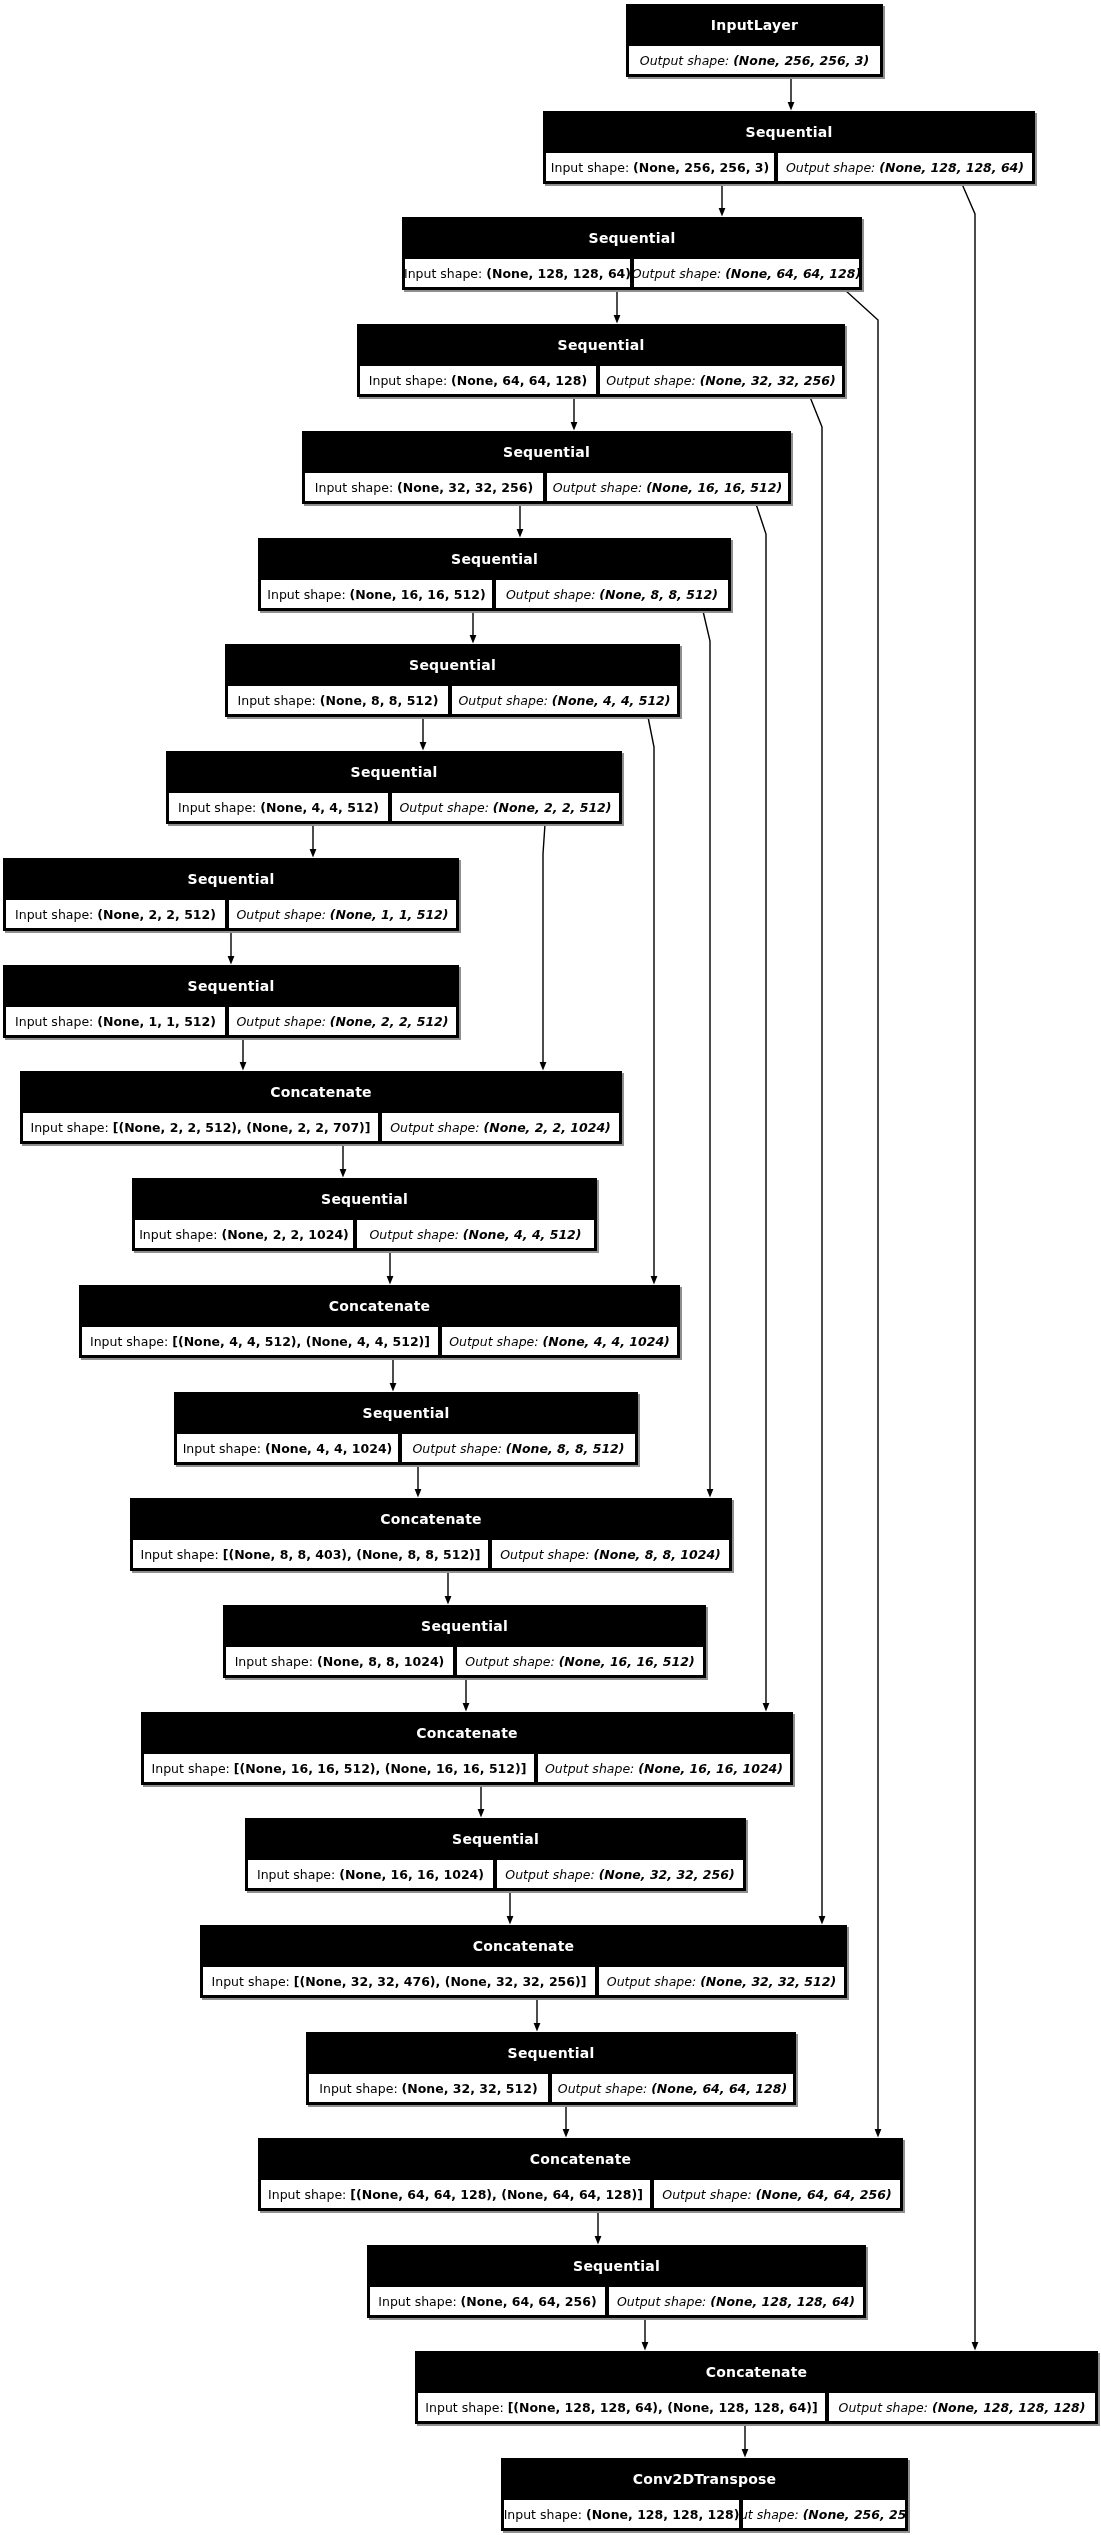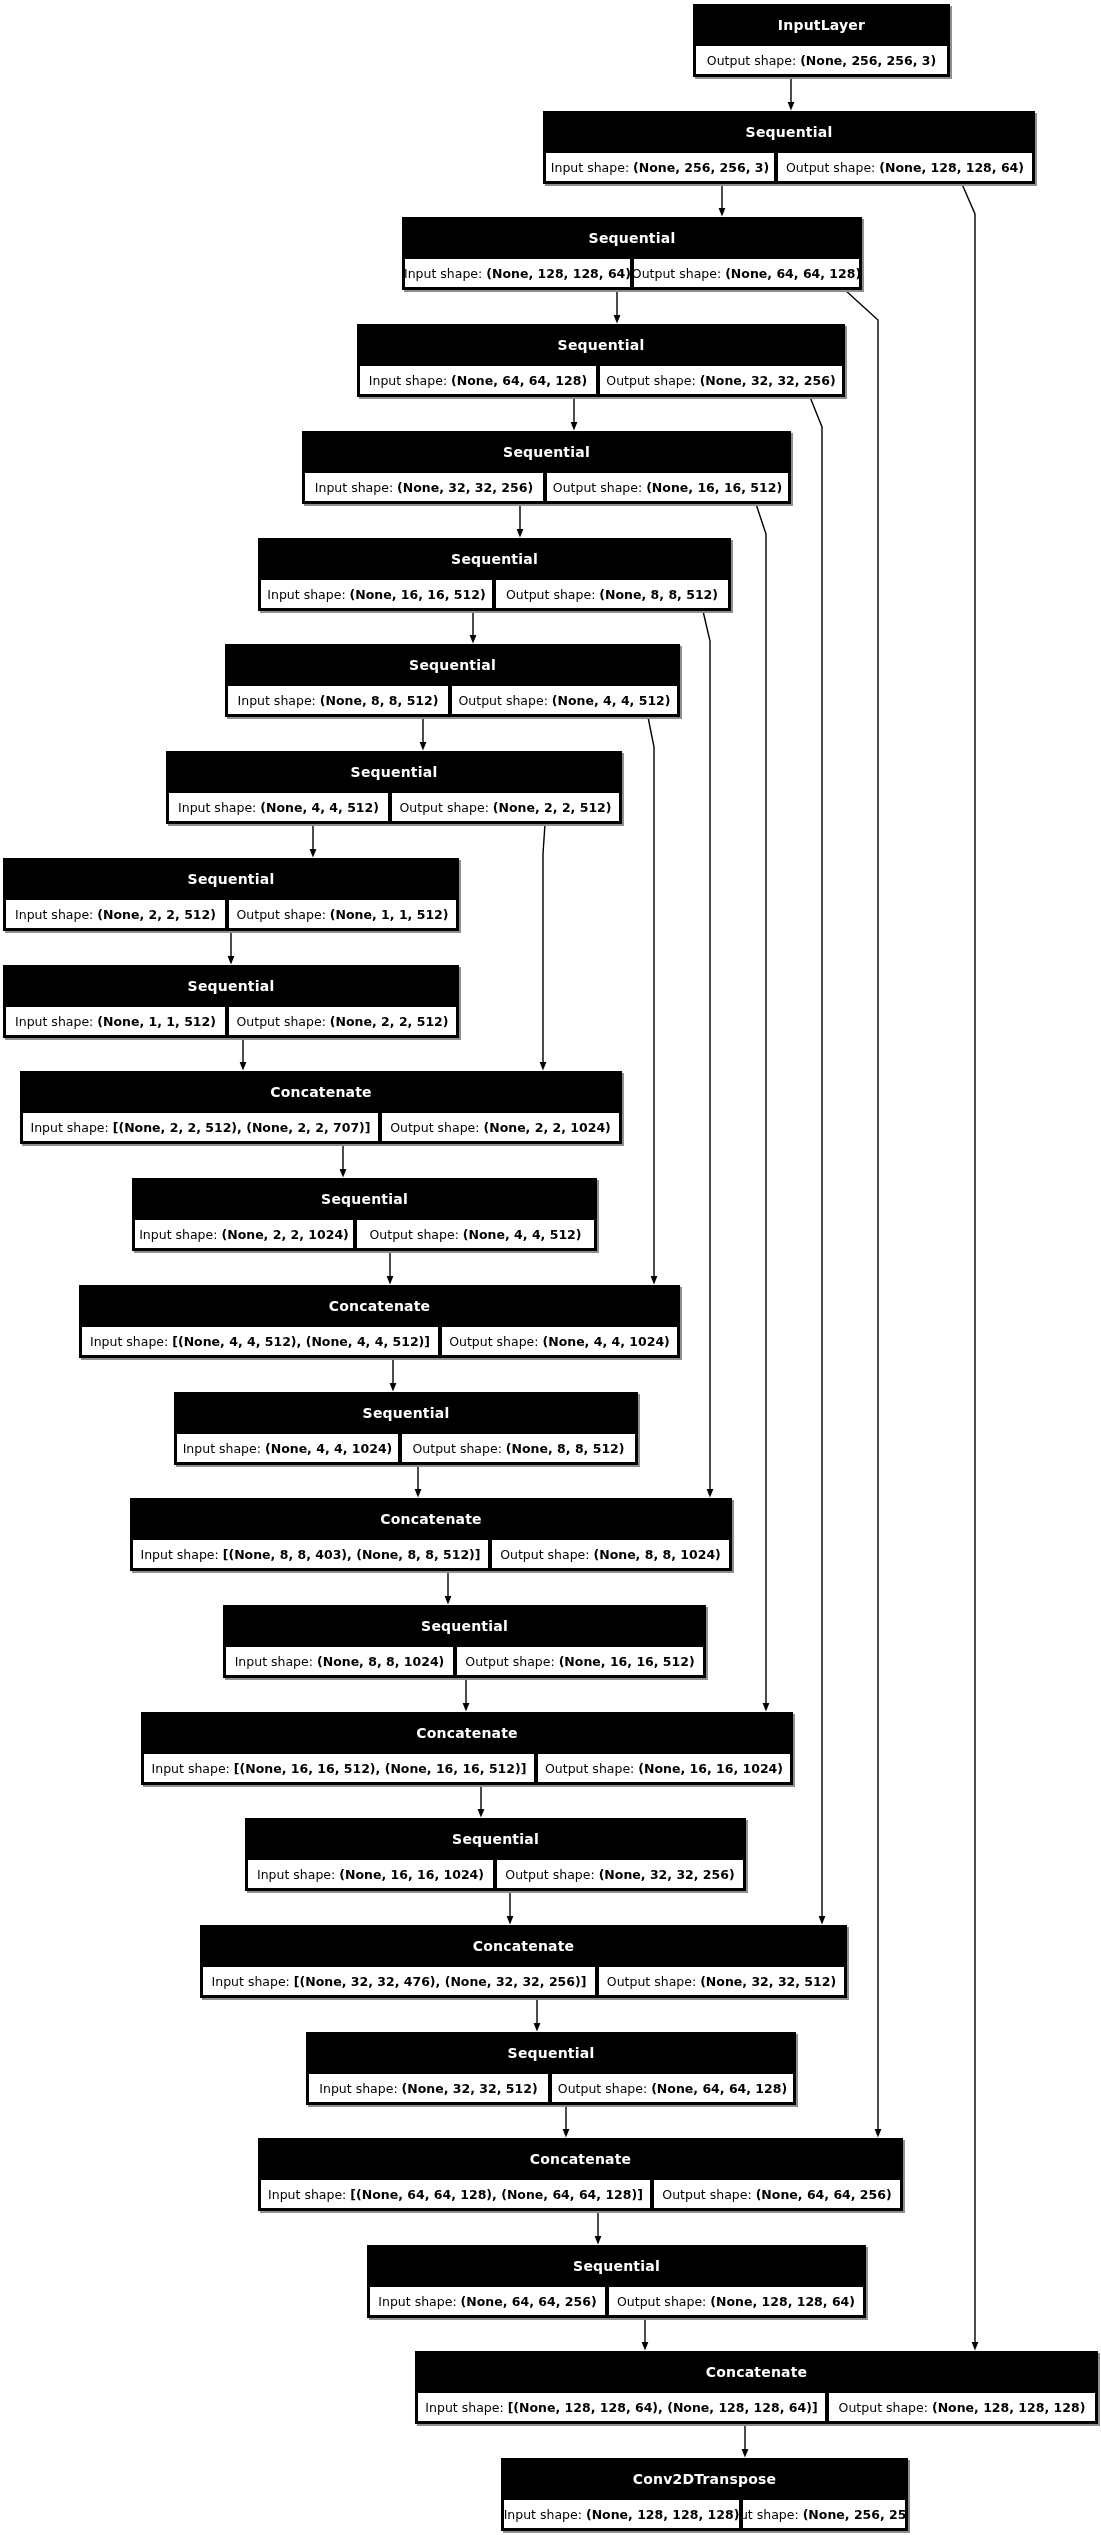--- a/index.html
+++ b/index.html
@@ -33,21 +33,21 @@
   .cell{
     background:#ffffff;
     border:1px solid #000000;
     box-sizing:border-box;
     display:flex;align-items:center;justify-content:center;
     font-size:12.5px;color:#000000;
     white-space:nowrap;overflow:hidden;
     padding:0 2px;
   }
   .cell .shape{font-weight:bold;margin-left:4px;}
-  .cell.grow{flex:1 1 auto;}
+  .cell.grow{flex:1 1 auto;font-style:italic;}
 </style>
 </head>
 <body>
 
 <div id="canvas">
   <svg id="edges" xmlns="http://www.w3.org/2000/svg">
       <g>
         <path d="M 791 77 L 791 103" stroke="#000000" stroke-width="1.4" fill="none"></path>
         <polygon points="787.6,102 794.4,102 791,110.5" fill="#000000"></polygon>
       </g>
@@ -162,21 +162,21 @@
       <g>
         <path d="M 845 290 L 878 320 L 878 2130" stroke="#000000" stroke-width="1.4" fill="none"></path>
         <polygon points="874.6,2129 881.4,2129 878,2137.5" fill="#000000"></polygon>
       </g>
       <g>
         <path d="M 962 184 L 975 214 L 975 2343" stroke="#000000" stroke-width="1.4" fill="none"></path>
         <polygon points="971.6,2342 978.4,2342 975,2350.5" fill="#000000"></polygon>
       </g>
     </svg>
   <div id="nodes">
-      <div class="node" style="left: 693px; top: 4px; width: 257px;">
+      <div class="node" style="left: 626px; top: 4px; width: 257px;">
         <div class="title">InputLayer</div>
         <div class="cells">
           <div class="cell grow">
             <span>Output shape:</span>
             <span class="shape">(None, 256, 256, 3)</span>
           </div>
         </div>
       </div>
       <div class="node" style="left: 543px; top: 111px; width: 492px;">
         <div class="title">Sequential</div>

